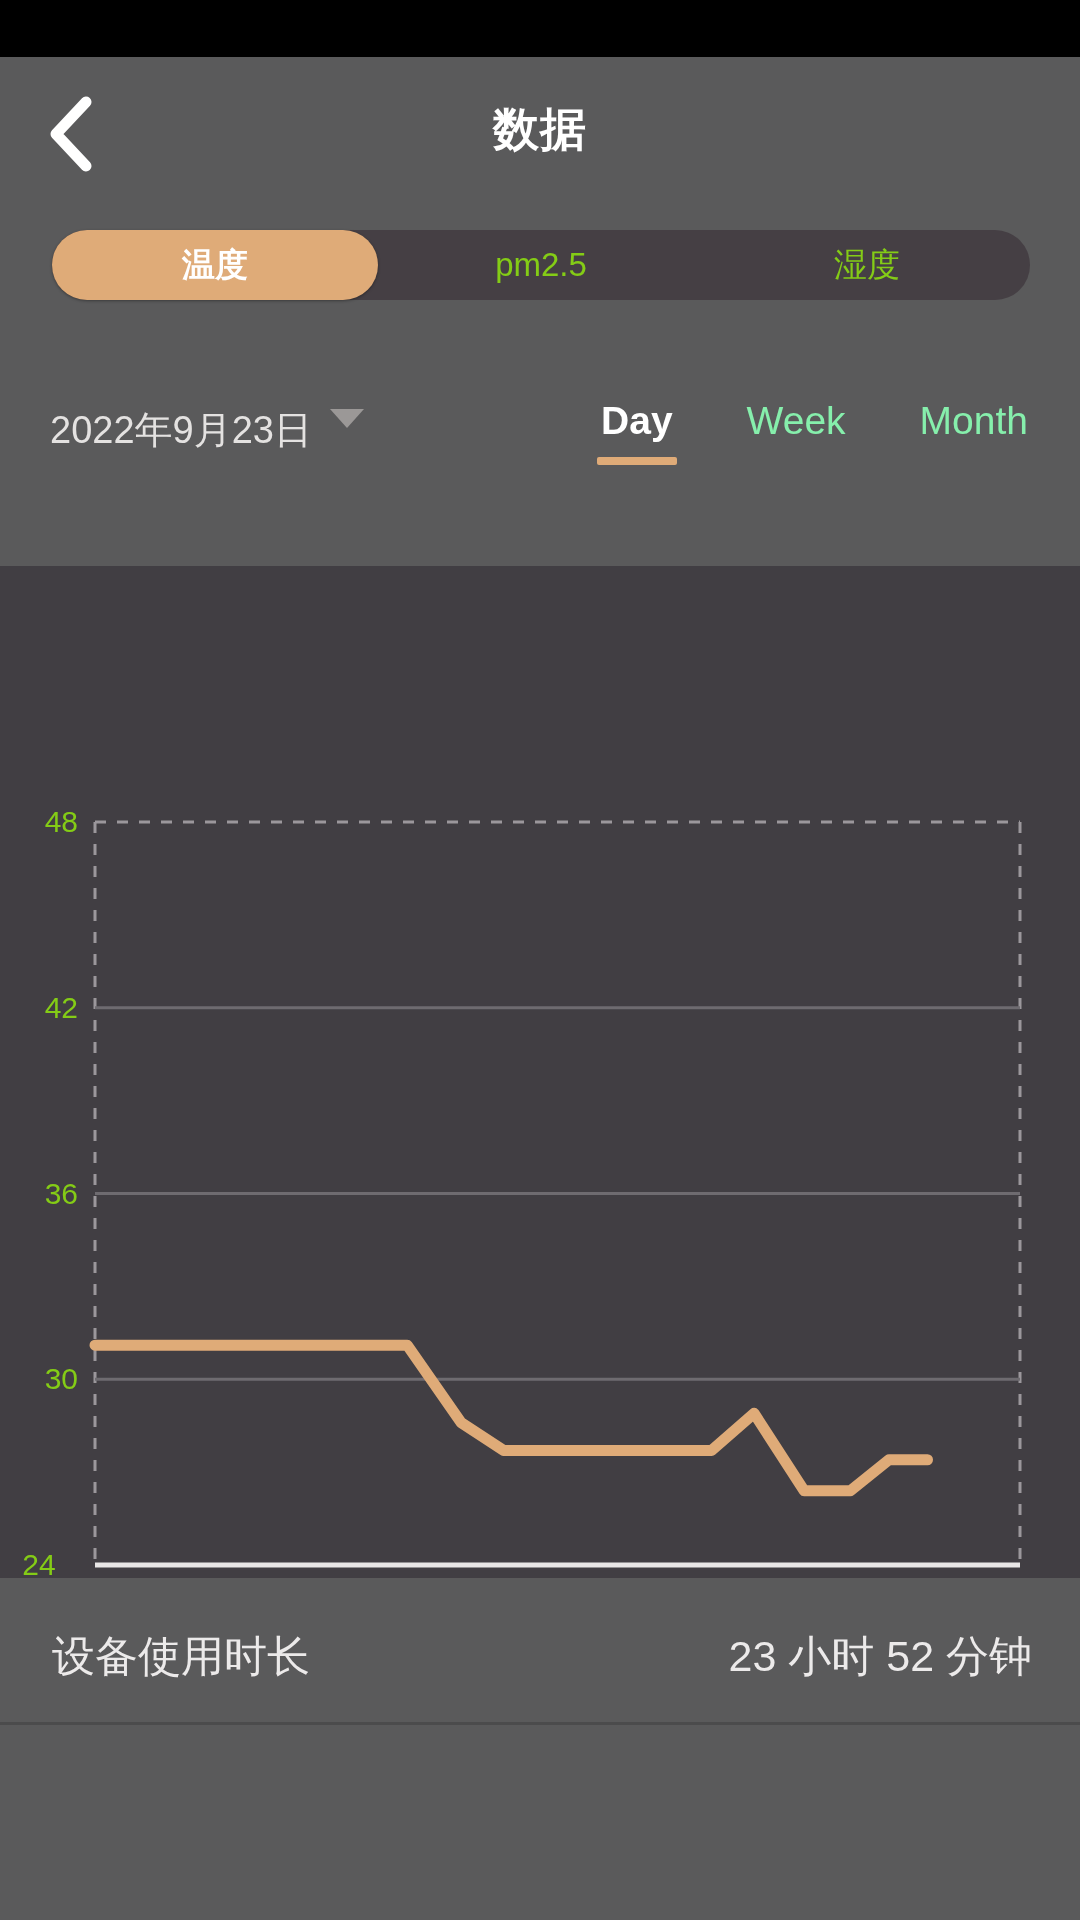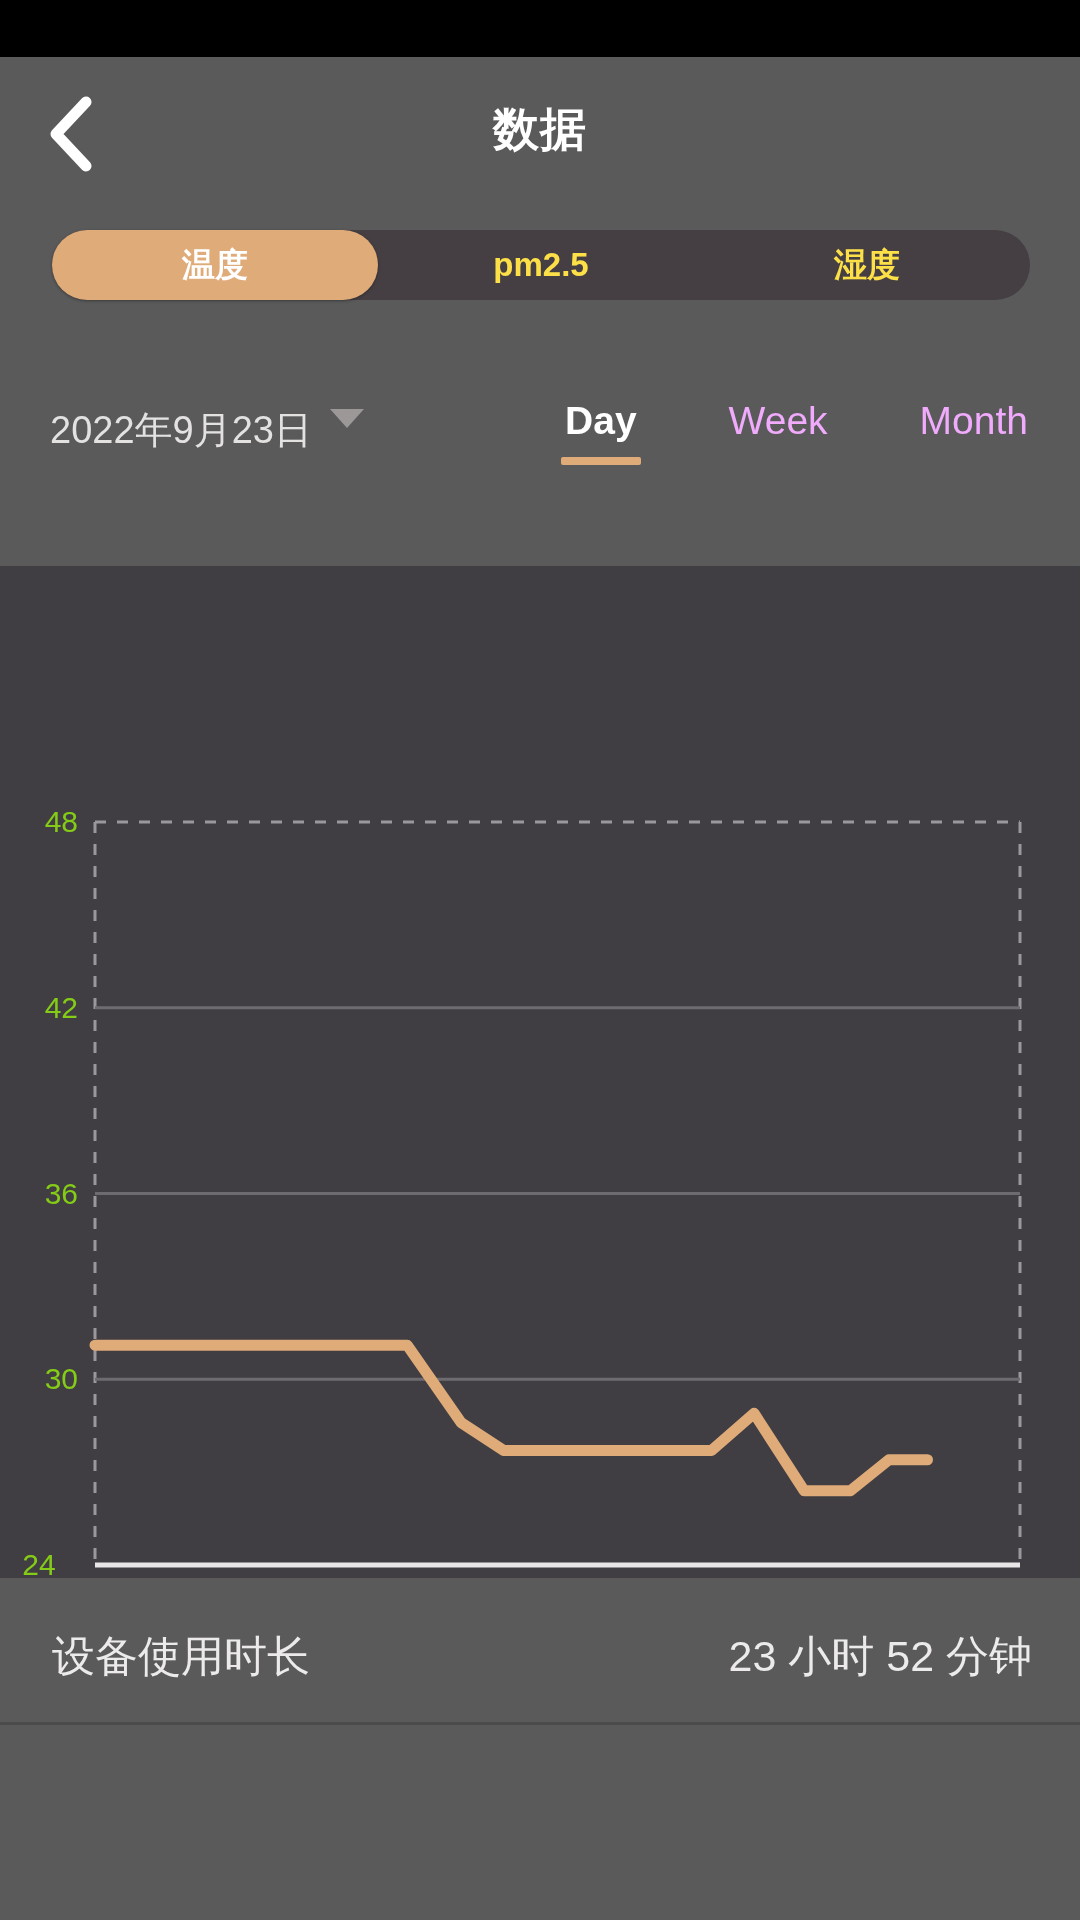--- a/index.html
+++ b/index.html
@@ -35,22 +35,22 @@
 
   
   .segment-wrap {
     position:absolute; left:52px; top:230px; width:978px; height:70px;
     background:#453f44; border-radius:35px;
     display:flex; align-items:center;
   }
   .segment {
     flex:1 1 0; height:70px;
     display:flex; align-items:center; justify-content:center;
-    color:#fde047; font-size:33px; position:relative; z-index:2;
-    background:transparent; border-radius:35px;font-weight:bold;
+    color:#84cc16; font-size:33px; position:relative; z-index:2;
+    background:transparent; border-radius:35px;
   }
   .segment.active {
     background:#dfab78; color:#ffffff; font-weight:bold;
     box-shadow:0 1px 3px rgba(0,0,0,.35);
   }
 
   
   .period-row {
     position:absolute; left:0; top:375px; width:1080px; height:191px;
   }
@@ -61,25 +61,25 @@
   .date-text { color:#e4e2e1; font-size:38px; }
   .caret {
     width:0; height:0;
     border-left:17px solid transparent;
     border-right:17px solid transparent;
     border-top:19px solid #9b9897;
     margin-top:4px;
   }
   .period-tabs {
     position:absolute; right:46px; top:24px;
-    display:flex; align-items:flex-start; gap:80px;
+    display:flex; align-items:flex-start; gap:62px;
   }
   .period-tab {
     position:relative; padding:0 6px 22px 6px;
-    color:#f0abfc; font-size:39px; text-align:center;
+    color:#86efac; font-size:39px; text-align:center;
   }
   .period-tab.active { color:#ffffff; font-weight:bold; }
   .period-tab.active::after {
     content:""; position:absolute; left:2px; right:2px; bottom:0;
     height:8px; background:#dfab78; border-radius:2px;
   }
 
   
   .chart-panel {
     position:absolute; left:0; top:566px; width:1080px; height:1012px;

